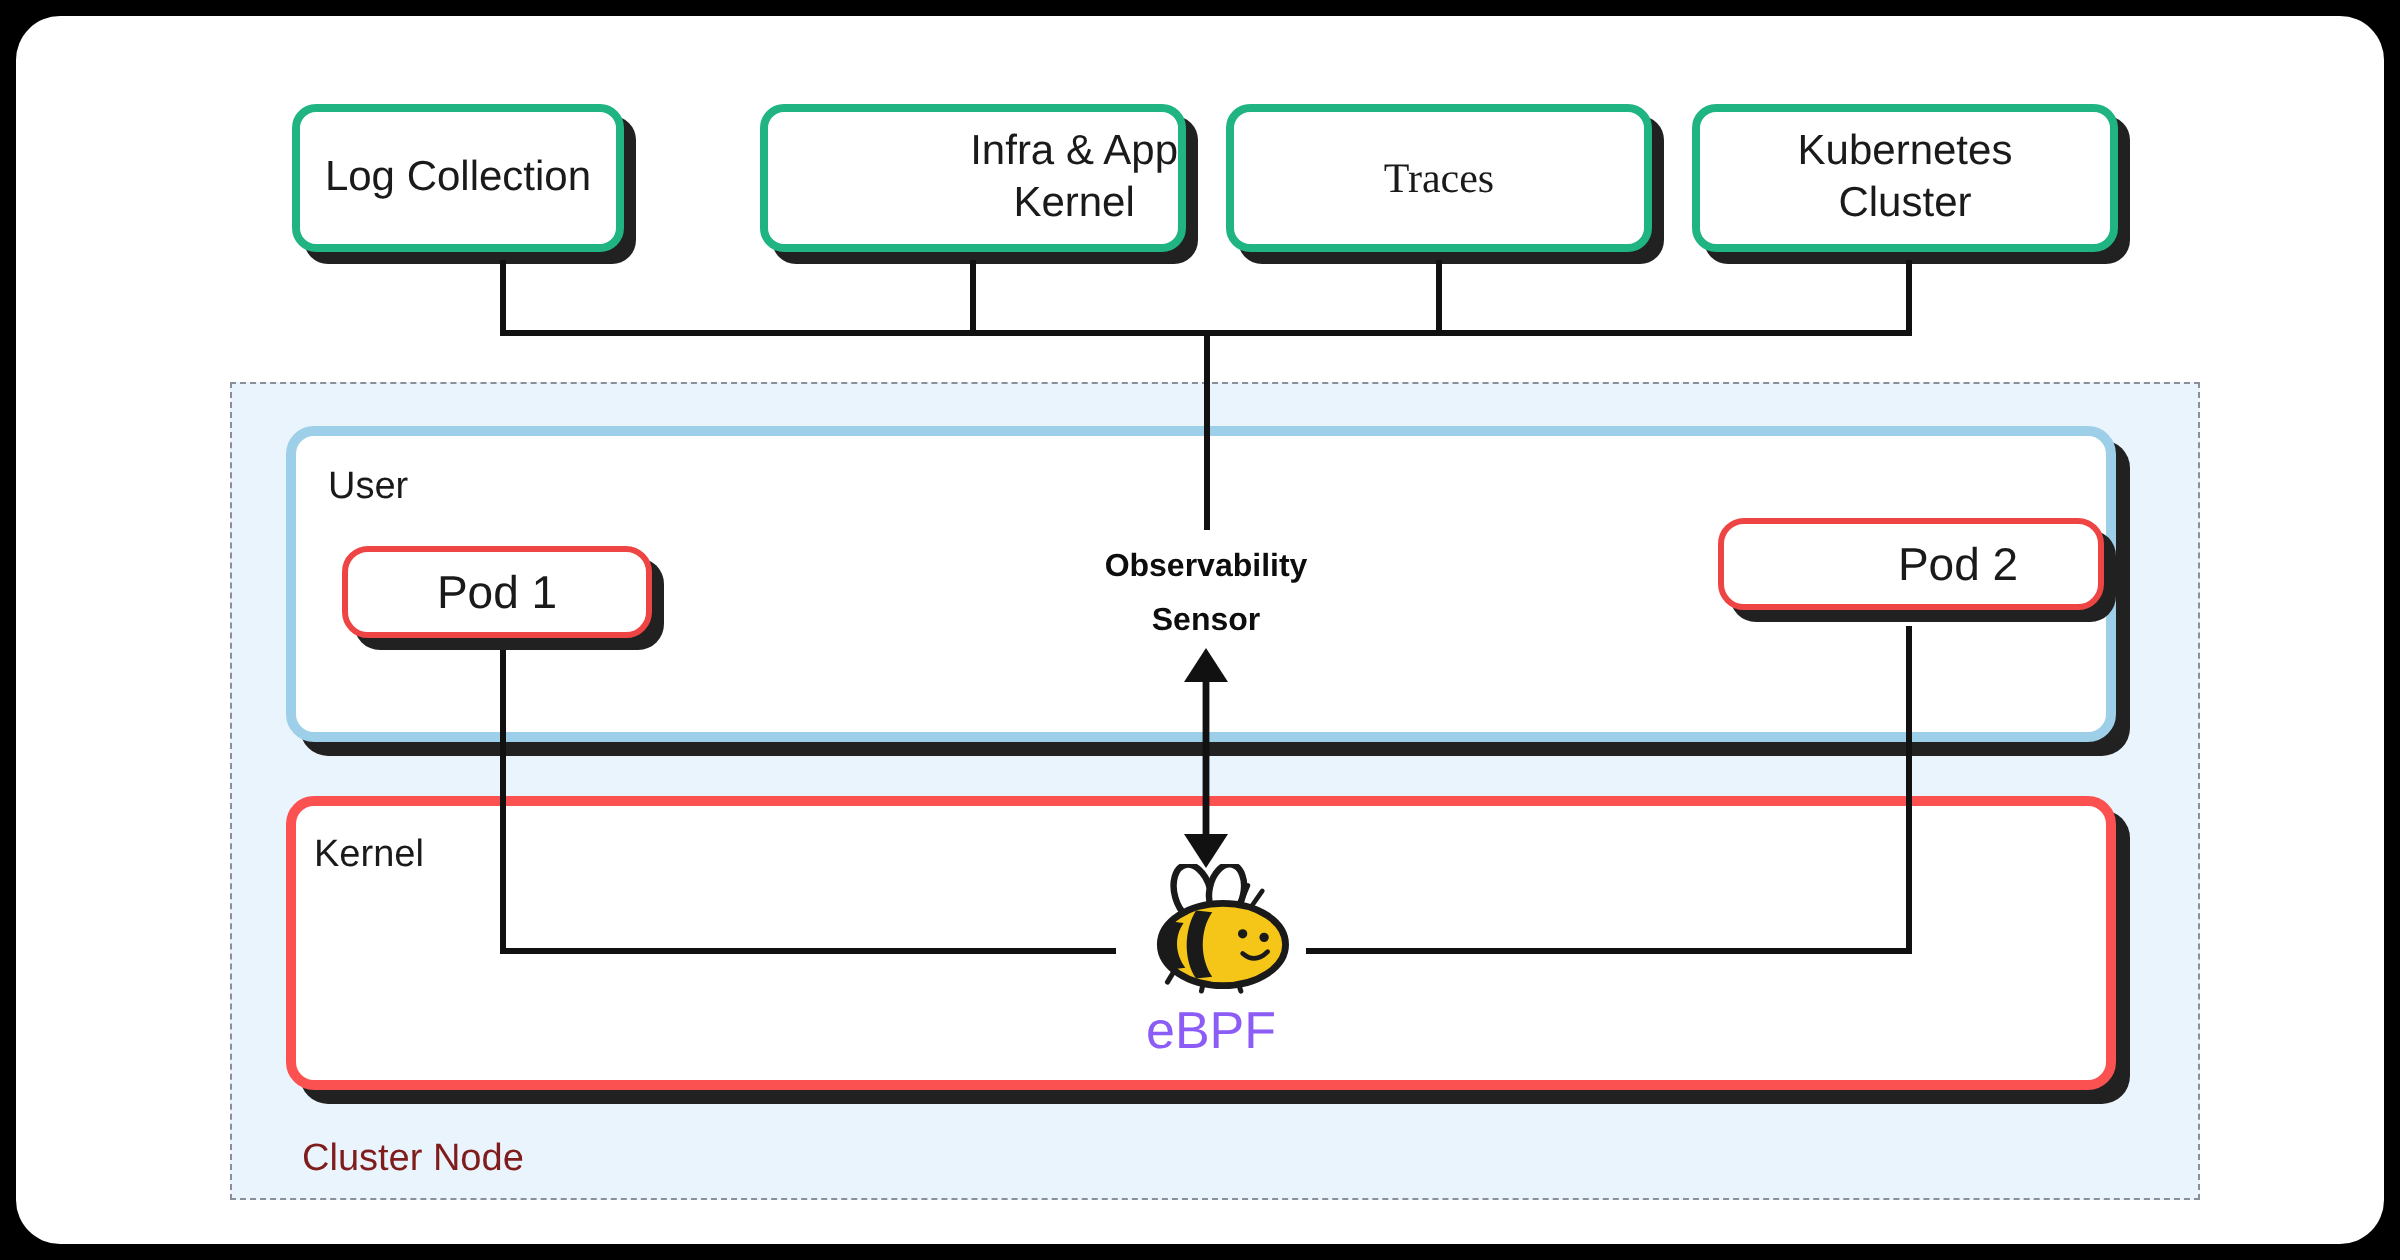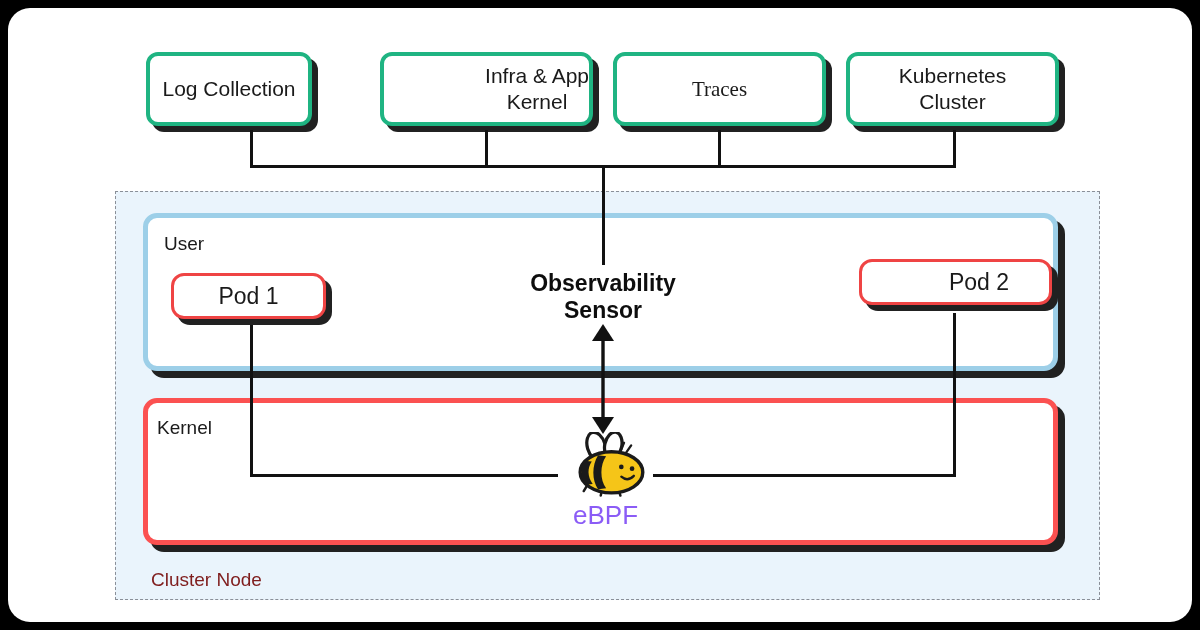--- a/index.html
+++ b/index.html
@@ -117,21 +117,21 @@
   .vline { width: 3px; }
   .hline { height: 3px; }
 
   
   #sensor-text {
     position: absolute;
     left: 465px;
     top: 262px;
     width: 260px;
     text-align: center;
-    font-size: 23px;
+    font-size: 16px;
     font-weight: bold;
     line-height: 27px;
     color: #0d0d0d;
   }
 
   
   #ebpf-bee {
     position: absolute;
     left: 553px;
     top: 424px;

